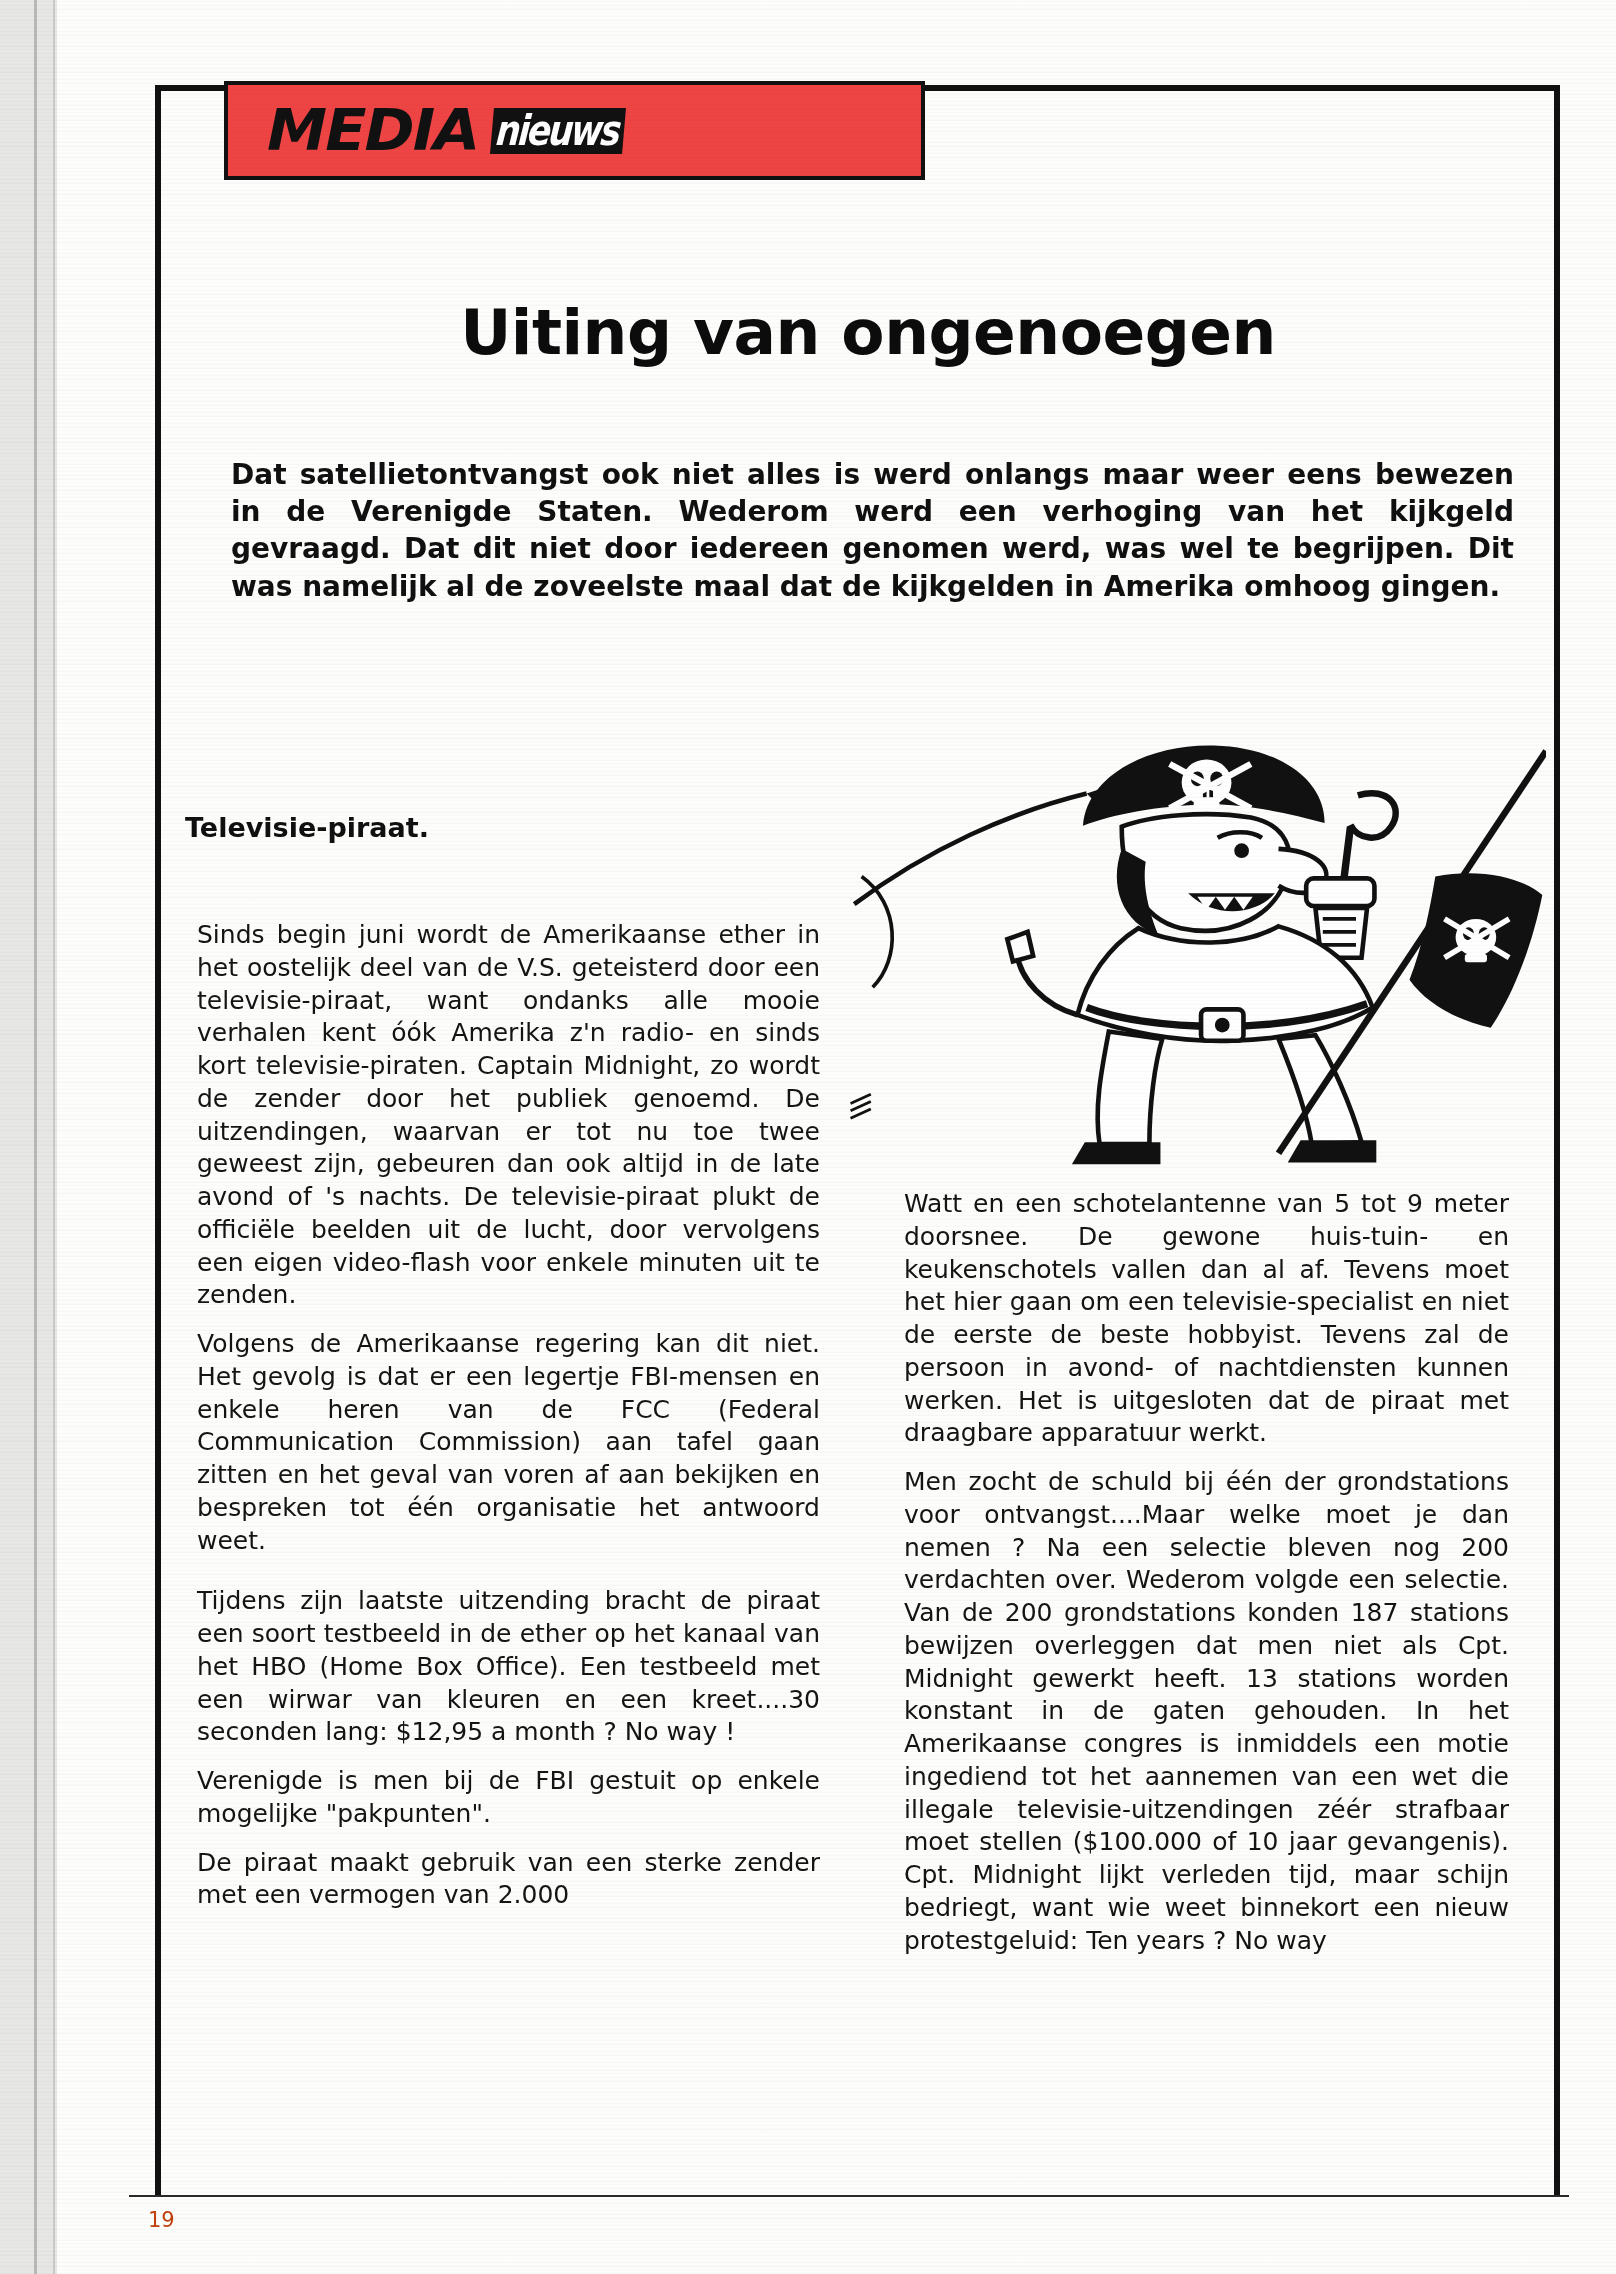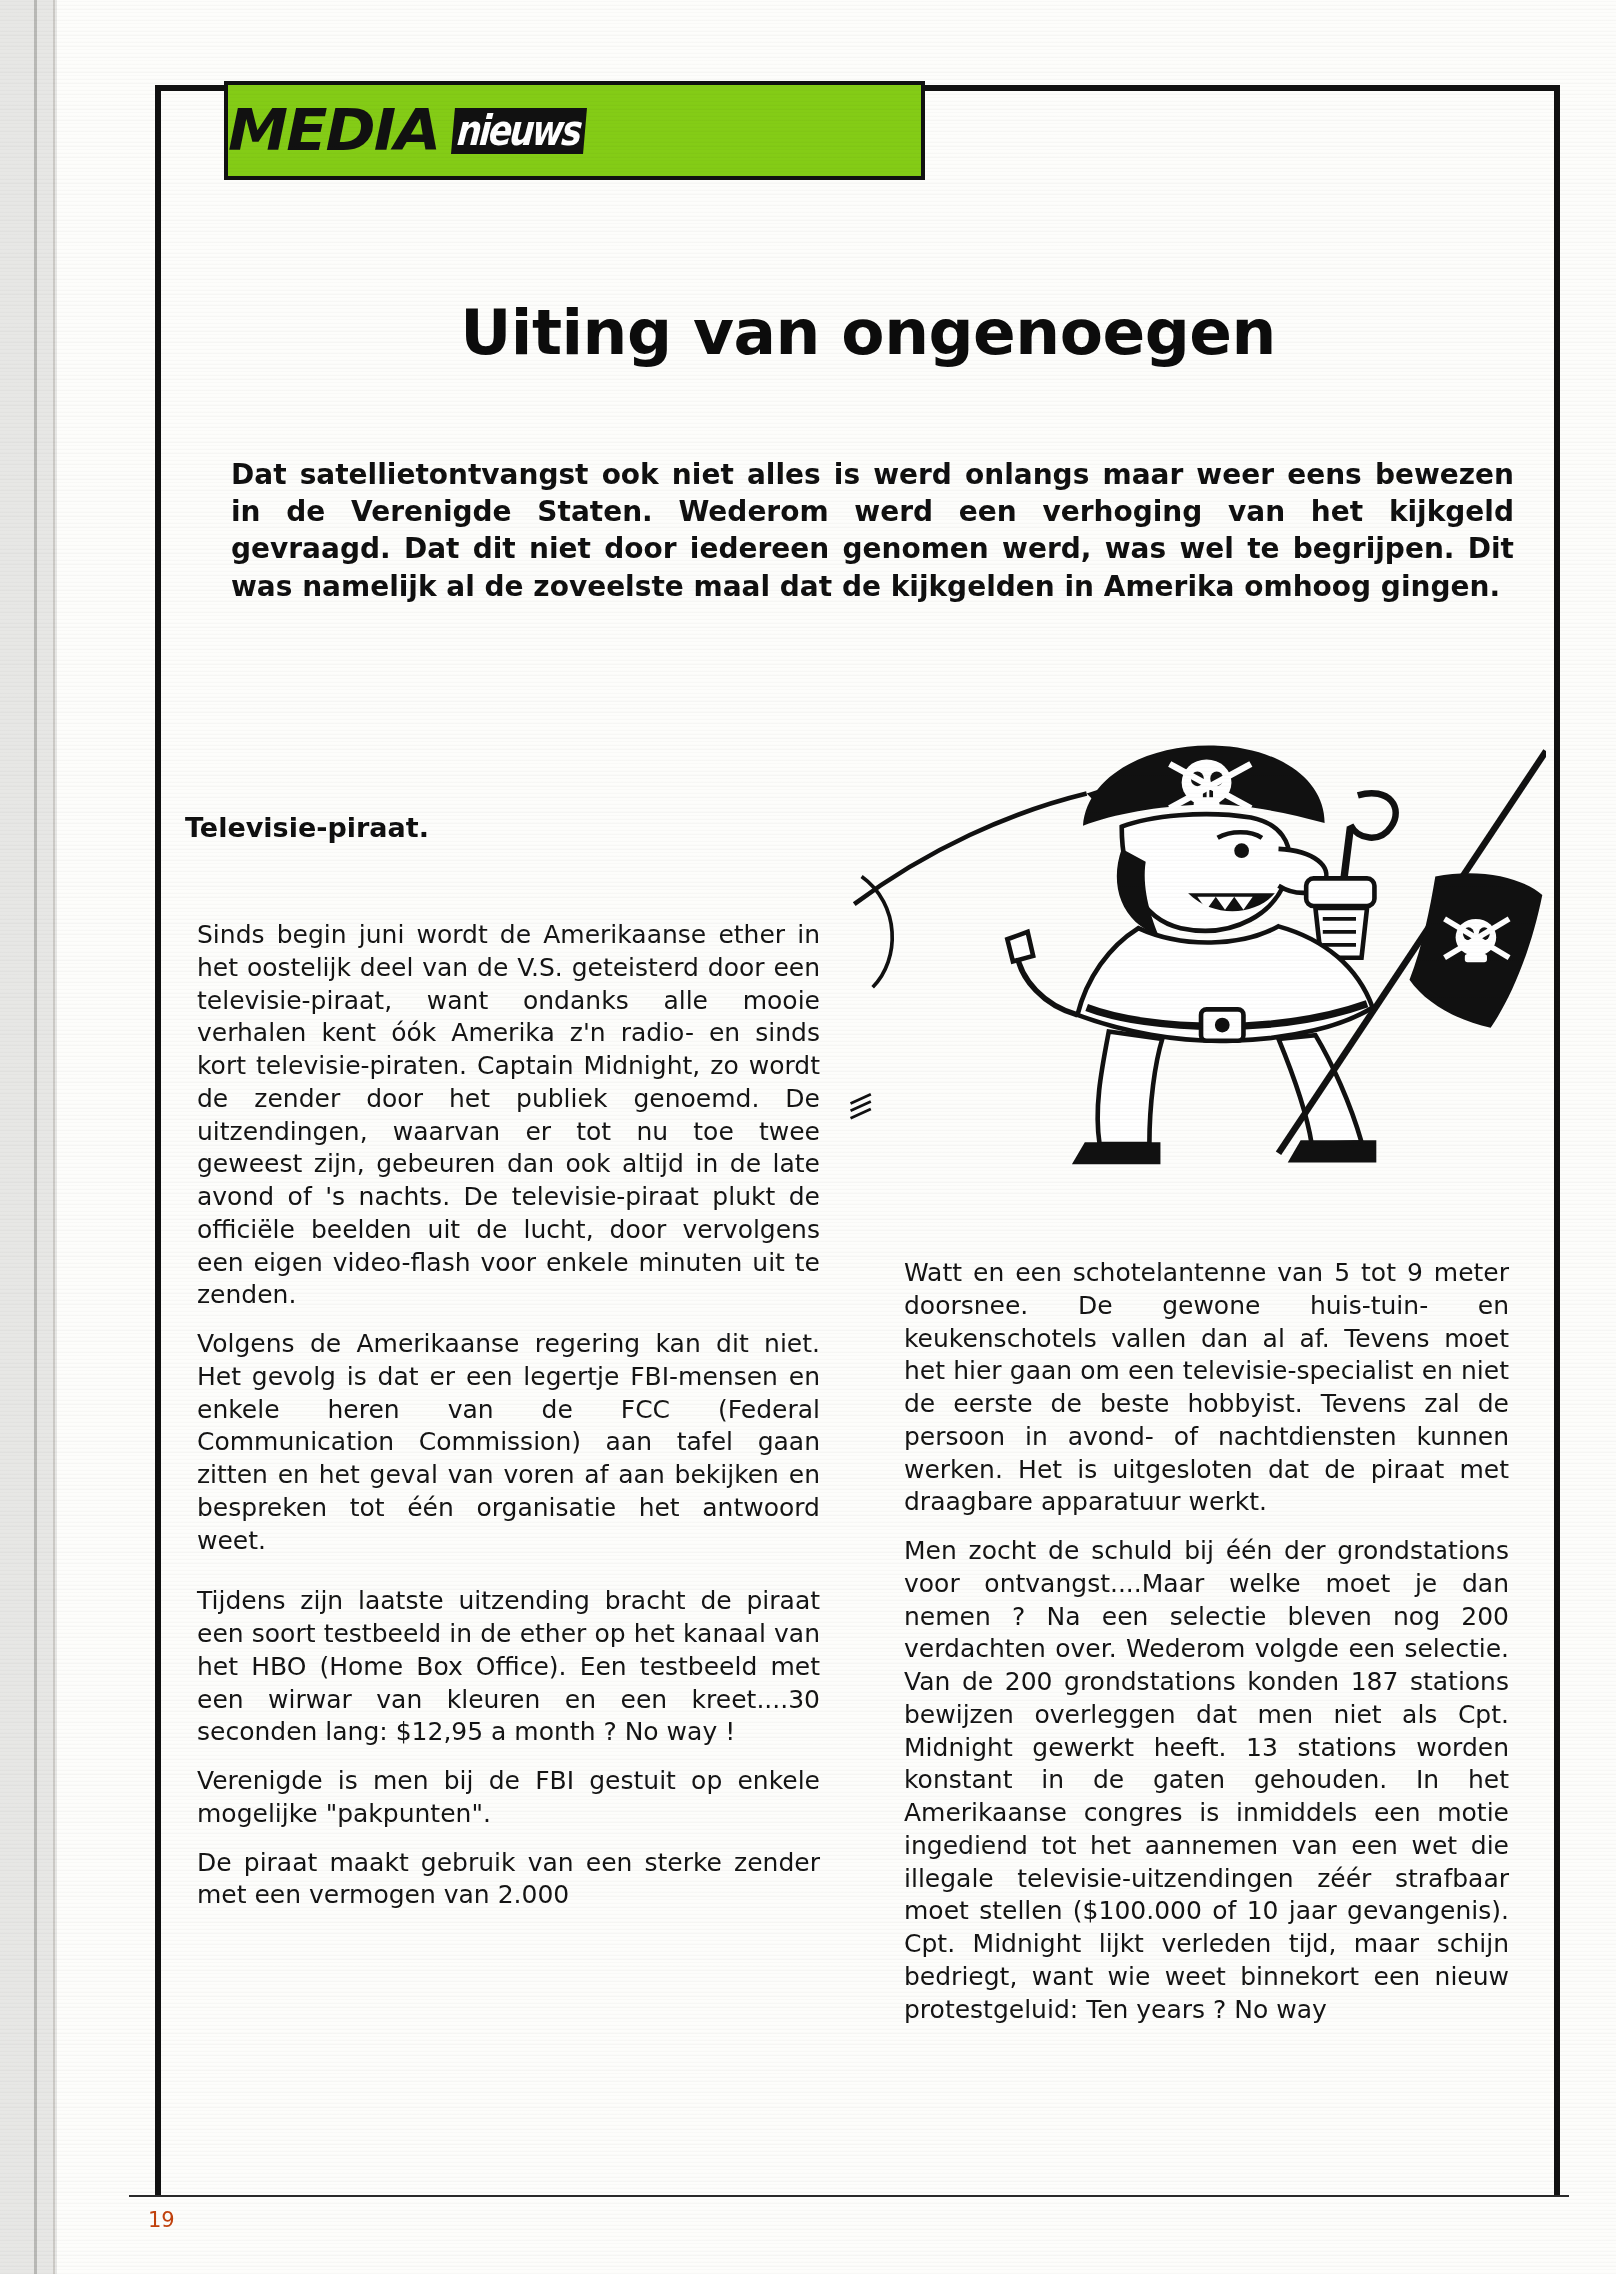--- a/index.html
+++ b/index.html
@@ -67,25 +67,26 @@
     box-sizing: border-box;
   }
 
   
   .masthead {
     position: absolute;
     left: 224px;
     top: 81px;
     width: 701px;
     height: 99px;
-    background: #84cc16;
+    background: #ef4444;
     border: 4.6px solid #111;
     box-sizing: border-box;
     display: flex;
     align-items: center;
+    padding-left: 39px;
     overflow: hidden;
   }
   .masthead-media {
     font-family: "DejaVu Sans", sans-serif;
     font-weight: bold;
     font-style: italic;
     font-size: 57px;
     letter-spacing: -1.8px;
     color: #111;
     line-height: 1;
@@ -151,21 +152,21 @@
     top: 903px;
     width: 655px;
     font-size: 25px;
     line-height: 1.31;
     color: #141414;
     text-align: justify;
   }
   .col-right {
     position: absolute;
     left: 888px;
-    top: 1241px;
+    top: 1172px;
     width: 637px;
     font-size: 25px;
     line-height: 1.31;
     color: #141414;
     text-align: justify;
   }
   .col-left p, .col-right p {
     margin: 16px;
   }
   .col-left p + p, .col-right p + p {

